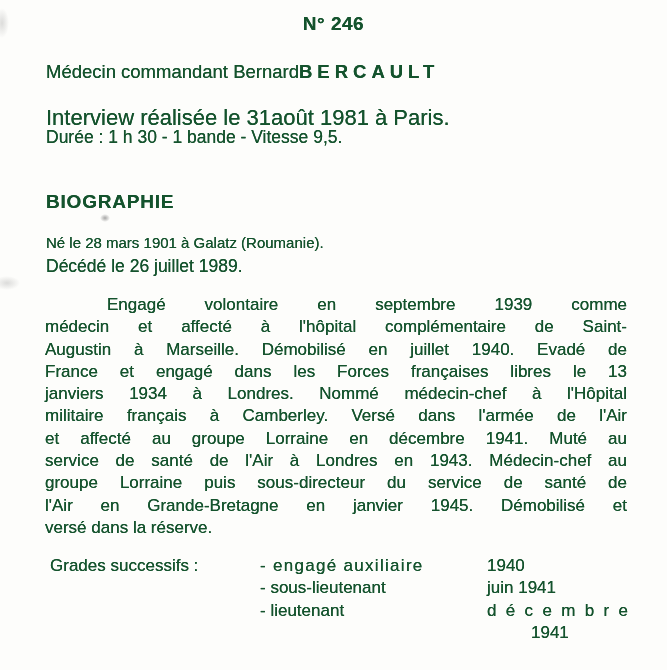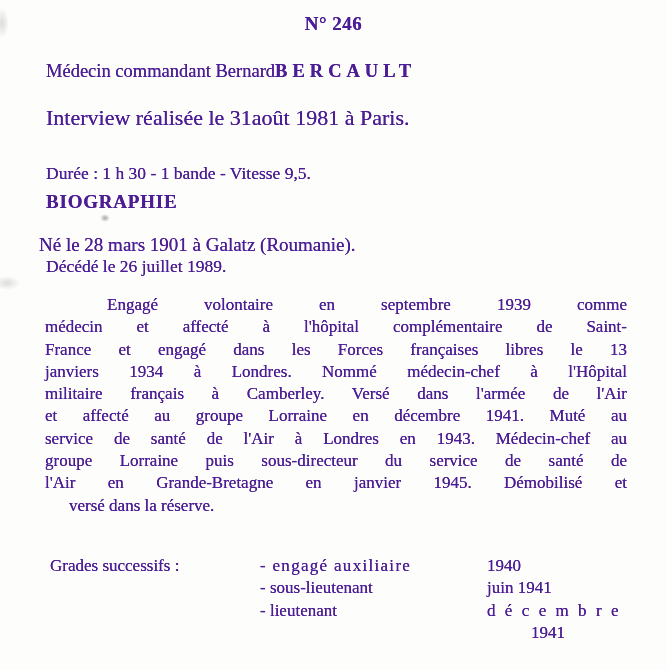--- a/index.html
+++ b/index.html
@@ -2,22 +2,22 @@
 <html><head>
 <meta charset="utf-8">
 <style>
   html, body { margin: 0; padding: 0; }
   .page {
     position: relative;
     width: 667px;
     height: 670px;
     background: #fdfdfb;
     overflow: hidden;
-    font-family: Liberation Serif, serif;
-    color: #4c1d95;
+    font-family: Liberation Sans, sans-serif;
+    color: #14532d;
     text-shadow: 0 0 0.4px currentColor; 
   }
   .abs { position: absolute; }
 
   .doc-number {
     top: 13px; left: 0; width: 667px;
     text-align: center;
     font-size: 19px; font-weight: bold;
     letter-spacing: 0.5px;
   }
@@ -26,44 +26,44 @@
     top: 61px; left: 46px;
     font-size: 18.5px;
     white-space: nowrap;
   }
   .title-line .surname {
     font-weight: bold;
     letter-spacing: 5px;
   }
 
   .interview-line1 { top: 105px; left: 46px; font-size: 22px; }
-  .interview-line2 { top: 127px; left: 46px; font-size: 17.5px; margin-top: 36px; }
+  .interview-line2 { top: 127px; left: 46px; font-size: 17.5px; }
 
   .bio-heading {
     top: 191px; left: 46px;
     font-size: 19px; font-weight: bold;
     letter-spacing: 0.8px;
   }
 
-  .birth-line { top: 234px; left: 39px; font-size: 19px; }
+  .birth-line { top: 234px; left: 46px; font-size: 15px; }
   .death-line { top: 256px; left: 46px; font-size: 17.5px; }
 
   .bio-paragraph {
     top: 294px; left: 45px;
     width: 582px;
     font-size: 17px;
   }
   .pline {
     line-height: 22.3px;
     text-align: justify;
     text-align-last: justify;
     white-space: normal;
   }
   .pline.first { text-indent: 62px; }
-  .pline.last { text-align: center; text-align-last: left; margin-left: 24px; }
+  .pline.last { text-align: center; text-align-last: left; }
 
   .grades-label { top: 556px; left: 50px; font-size: 17px; }
 
   .grades-rows { top: 555px; left: 260px; width: 395px; font-size: 17px; }
   .grade-row { display: flex; align-items: flex-start; }
   .grade-rank {
     flex: 0 0 227px;
     line-height: 22.4px;
   }
   .grade-rank.spread { letter-spacing: 1.3px; }
@@ -97,20 +97,21 @@
   <div class="abs interview-line2">Durée : 1 h 30 - 1 bande - Vitesse 9,5.</div>
 
   <div class="abs bio-heading">BIOGRAPHIE</div>
 
   <div class="abs birth-line">Né le 28 mars 1901 à Galatz (Roumanie).</div>
   <div class="abs death-line">Décédé le 26 juillet 1989.</div>
 
   <div class="abs bio-paragraph">
     <div class="pline first">Engagé volontaire en septembre 1939 comme</div>
     <div class="pline">médecin et affecté à l'hôpital complémentaire de Saint-</div>
+    <div class="pline">Augustin à Marseille. Démobilisé en juillet 1940. Evadé de</div>
     <div class="pline">France et engagé dans les Forces françaises libres le 13</div>
     <div class="pline">janviers 1934 à Londres. Nommé médecin-chef à l'Hôpital</div>
     <div class="pline">militaire français à Camberley. Versé dans l'armée de l'Air</div>
     <div class="pline">et affecté au groupe Lorraine en décembre 1941. Muté au</div>
     <div class="pline">service de santé de l'Air à Londres en 1943. Médecin-chef au</div>
     <div class="pline">groupe Lorraine puis sous-directeur du service de santé de</div>
     <div class="pline">l'Air en Grande-Bretagne en janvier 1945. Démobilisé et</div>
     <div class="pline last">versé dans la réserve.</div>
   </div>
 

